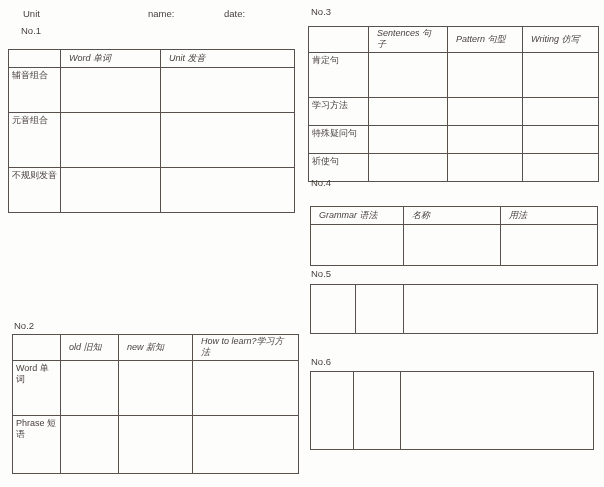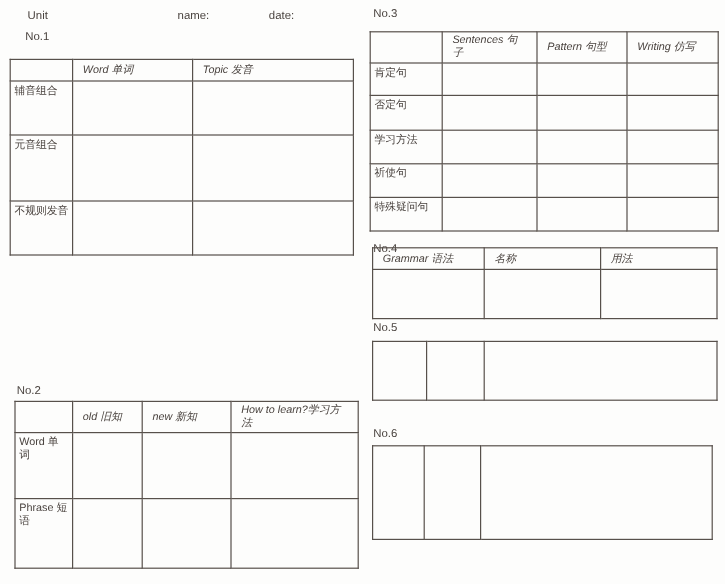--- a/index.html
+++ b/index.html
@@ -52,21 +52,21 @@
   <table class="tbl" style="left:8px;top:49px;width:286px">
     <colgroup>
         <col style="width:52px">
         <col style="width:100px">
         <col style="width:134px">
       </colgroup>
     <tbody>
         <tr class="hrow" style="height:18px">
       <td></td>
       <td>Word 单词</td>
-      <td>Topic 发音</td>
+      <td>Unit 发音</td>
     </tr>
     <tr style="height:45px">
       <td>辅音组合</td>
       <td></td>
       <td></td>
     </tr>
     <tr style="height:55px">
       <td>元音组合</td>
       <td></td>
       <td></td>
@@ -117,54 +117,48 @@
         <col style="width:75px">
         <col style="width:76px">
       </colgroup>
     <tbody>
         <tr class="hrow" style="height:18px">
       <td></td>
       <td>Sentences 句子</td>
       <td>Pattern 句型</td>
       <td>Writing 仿写</td>
     </tr>
-    <tr style="height:27px">
+    <tr style="height:45px">
       <td>肯定句</td>
-      <td></td>
-      <td></td>
-      <td></td>
-    </tr>
-    <tr style="height:29px">
-      <td>否定句</td>
       <td></td>
       <td></td>
       <td></td>
     </tr>
     <tr style="height:28px">
       <td>学习方法</td>
       <td></td>
       <td></td>
       <td></td>
     </tr>
     <tr style="height:28px">
+      <td>特殊疑问句</td>
+      <td></td>
+      <td></td>
+      <td></td>
+    </tr>
+    <tr style="height:28px">
       <td>祈使句</td>
       <td></td>
       <td></td>
       <td></td>
     </tr>
-    <tr style="height:28px">
-      <td>特殊疑问句</td>
-      <td></td>
-      <td></td>
-      <td></td>
-    </tr>
-  </tbody>
-    </table>
-
-  <span class="lbl" style="left:311px;top:202px">No.4</span>
+  </tbody>
+    </table>
+
+  <span class="lbl" style="left:311px;top:177px">No.4</span>
   <table class="tbl" style="left:310px;top:206px;width:287px">
     <colgroup>
         <col style="width:93px">
         <col style="width:97px">
         <col style="width:97px">
       </colgroup>
     <tbody>
         <tr class="hrow" style="height:18px">
       <td>Grammar 语法</td>
       <td>名称</td>

